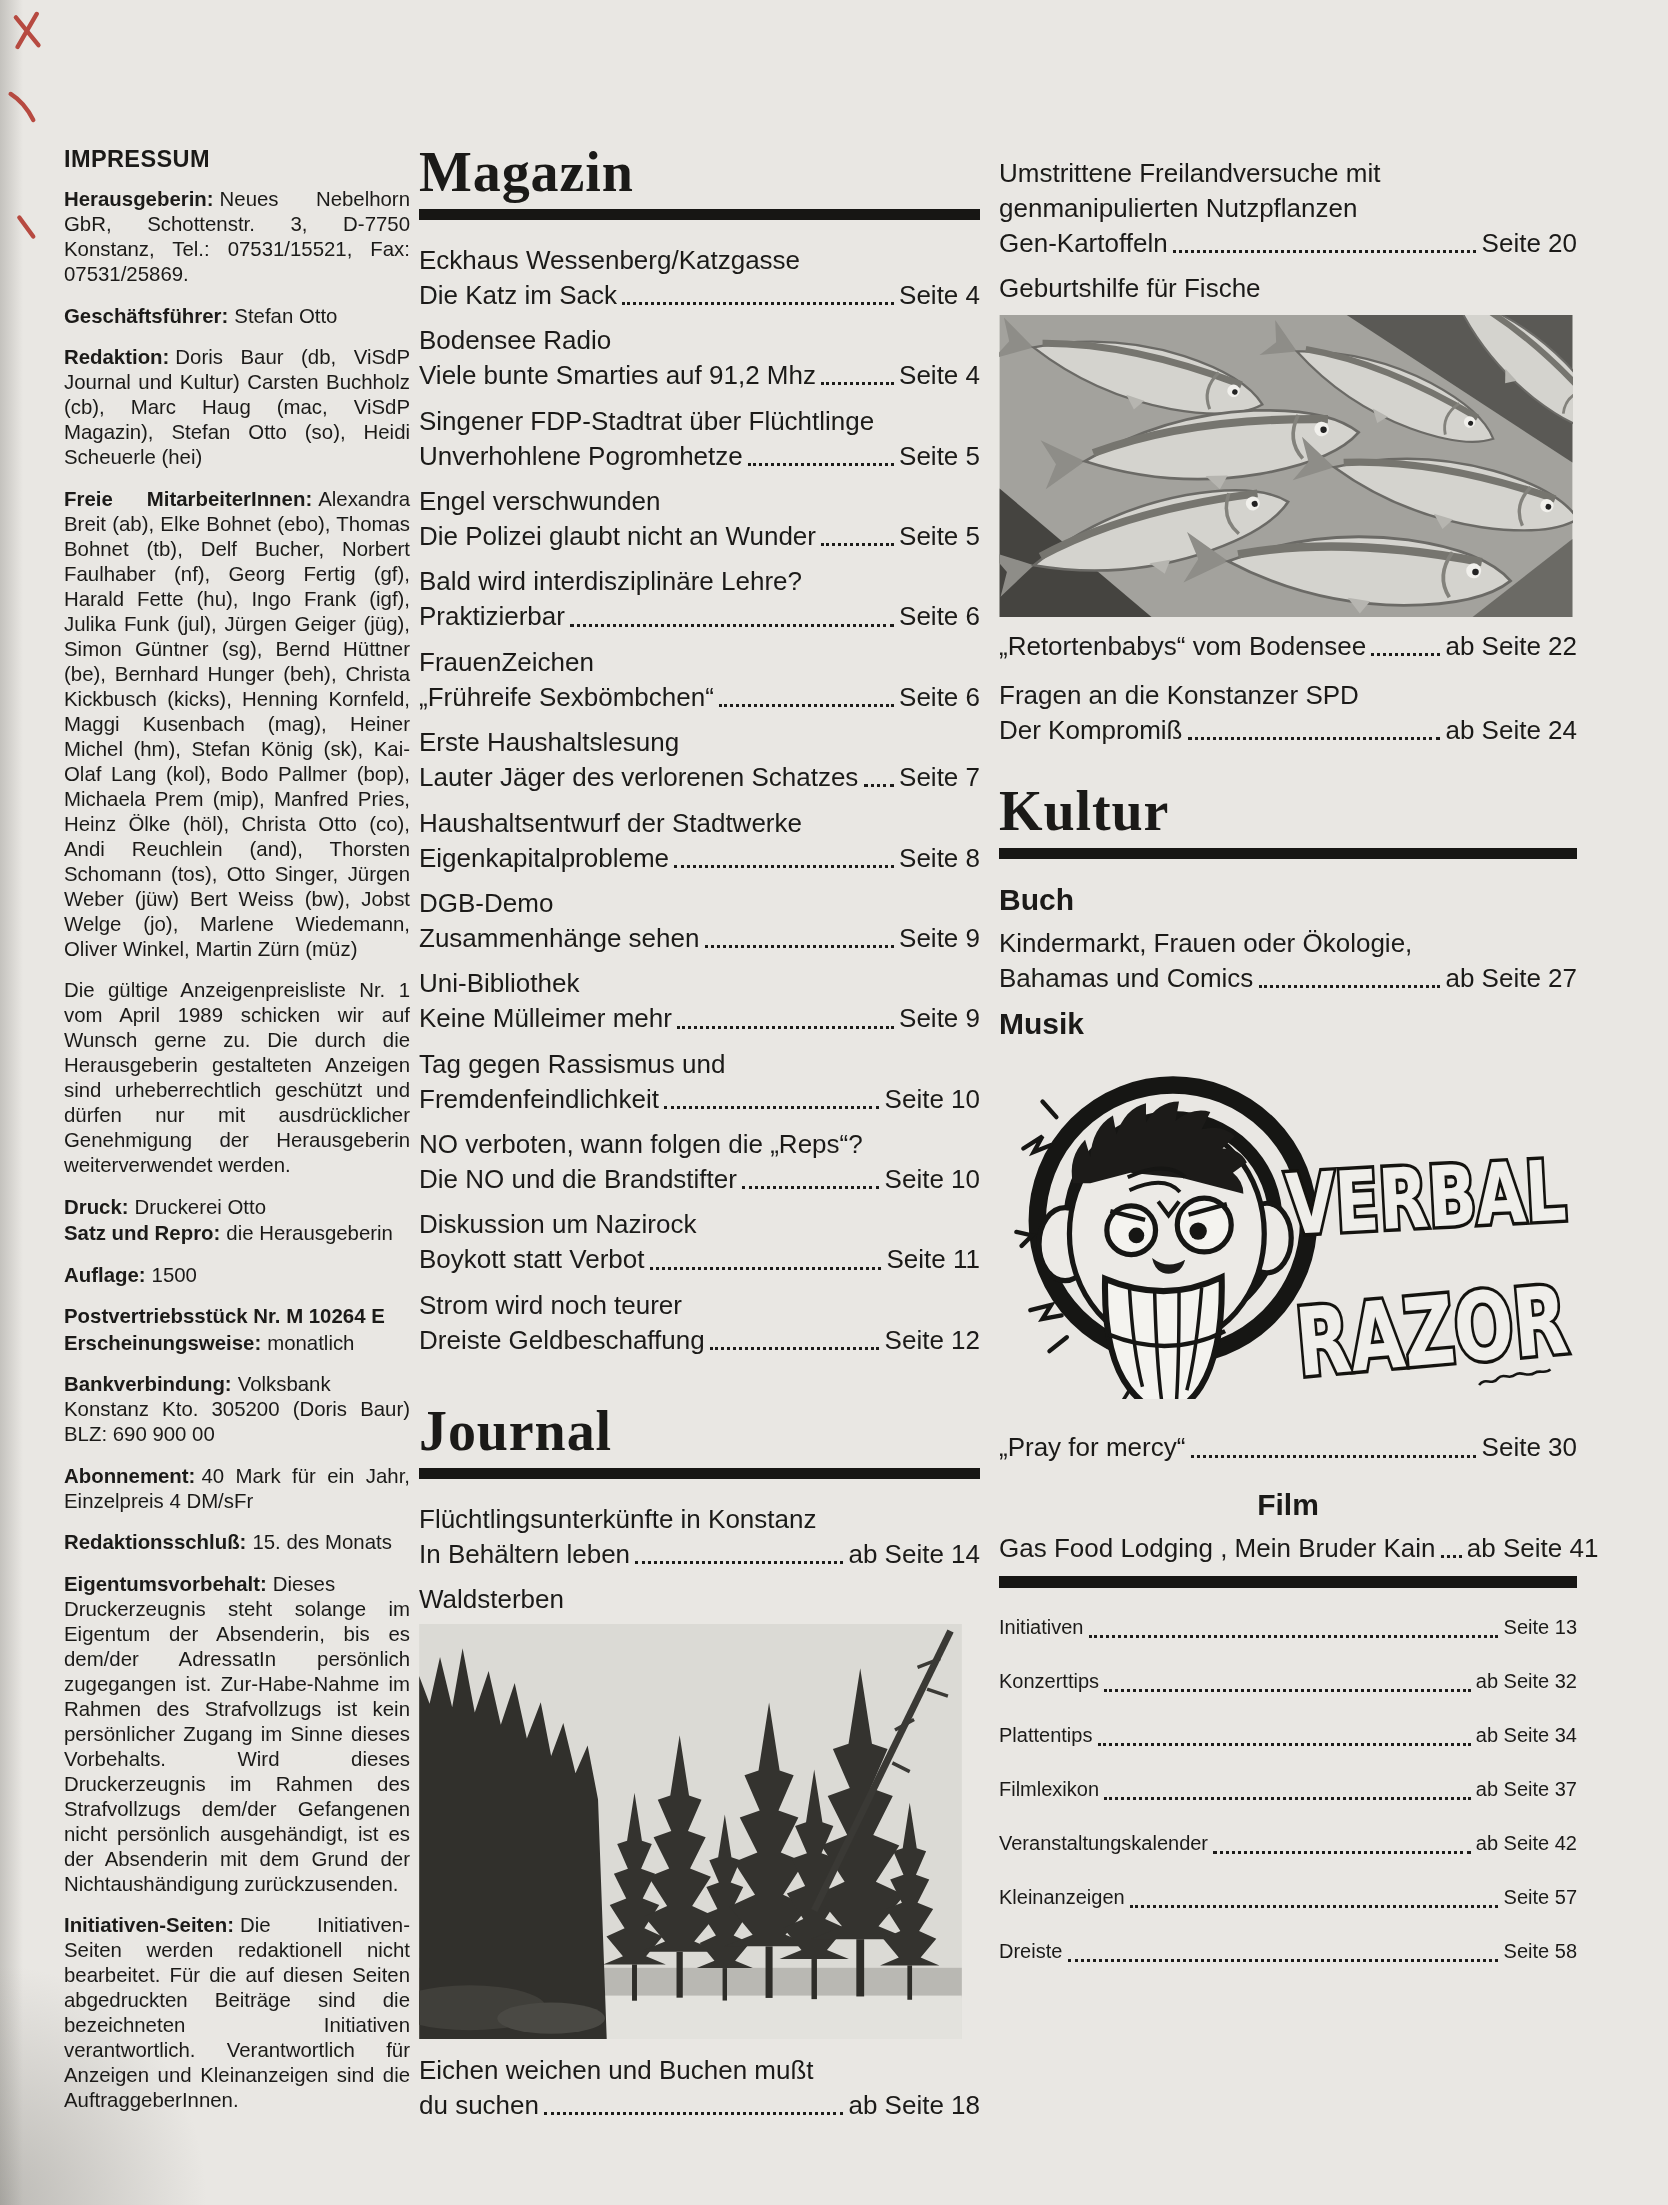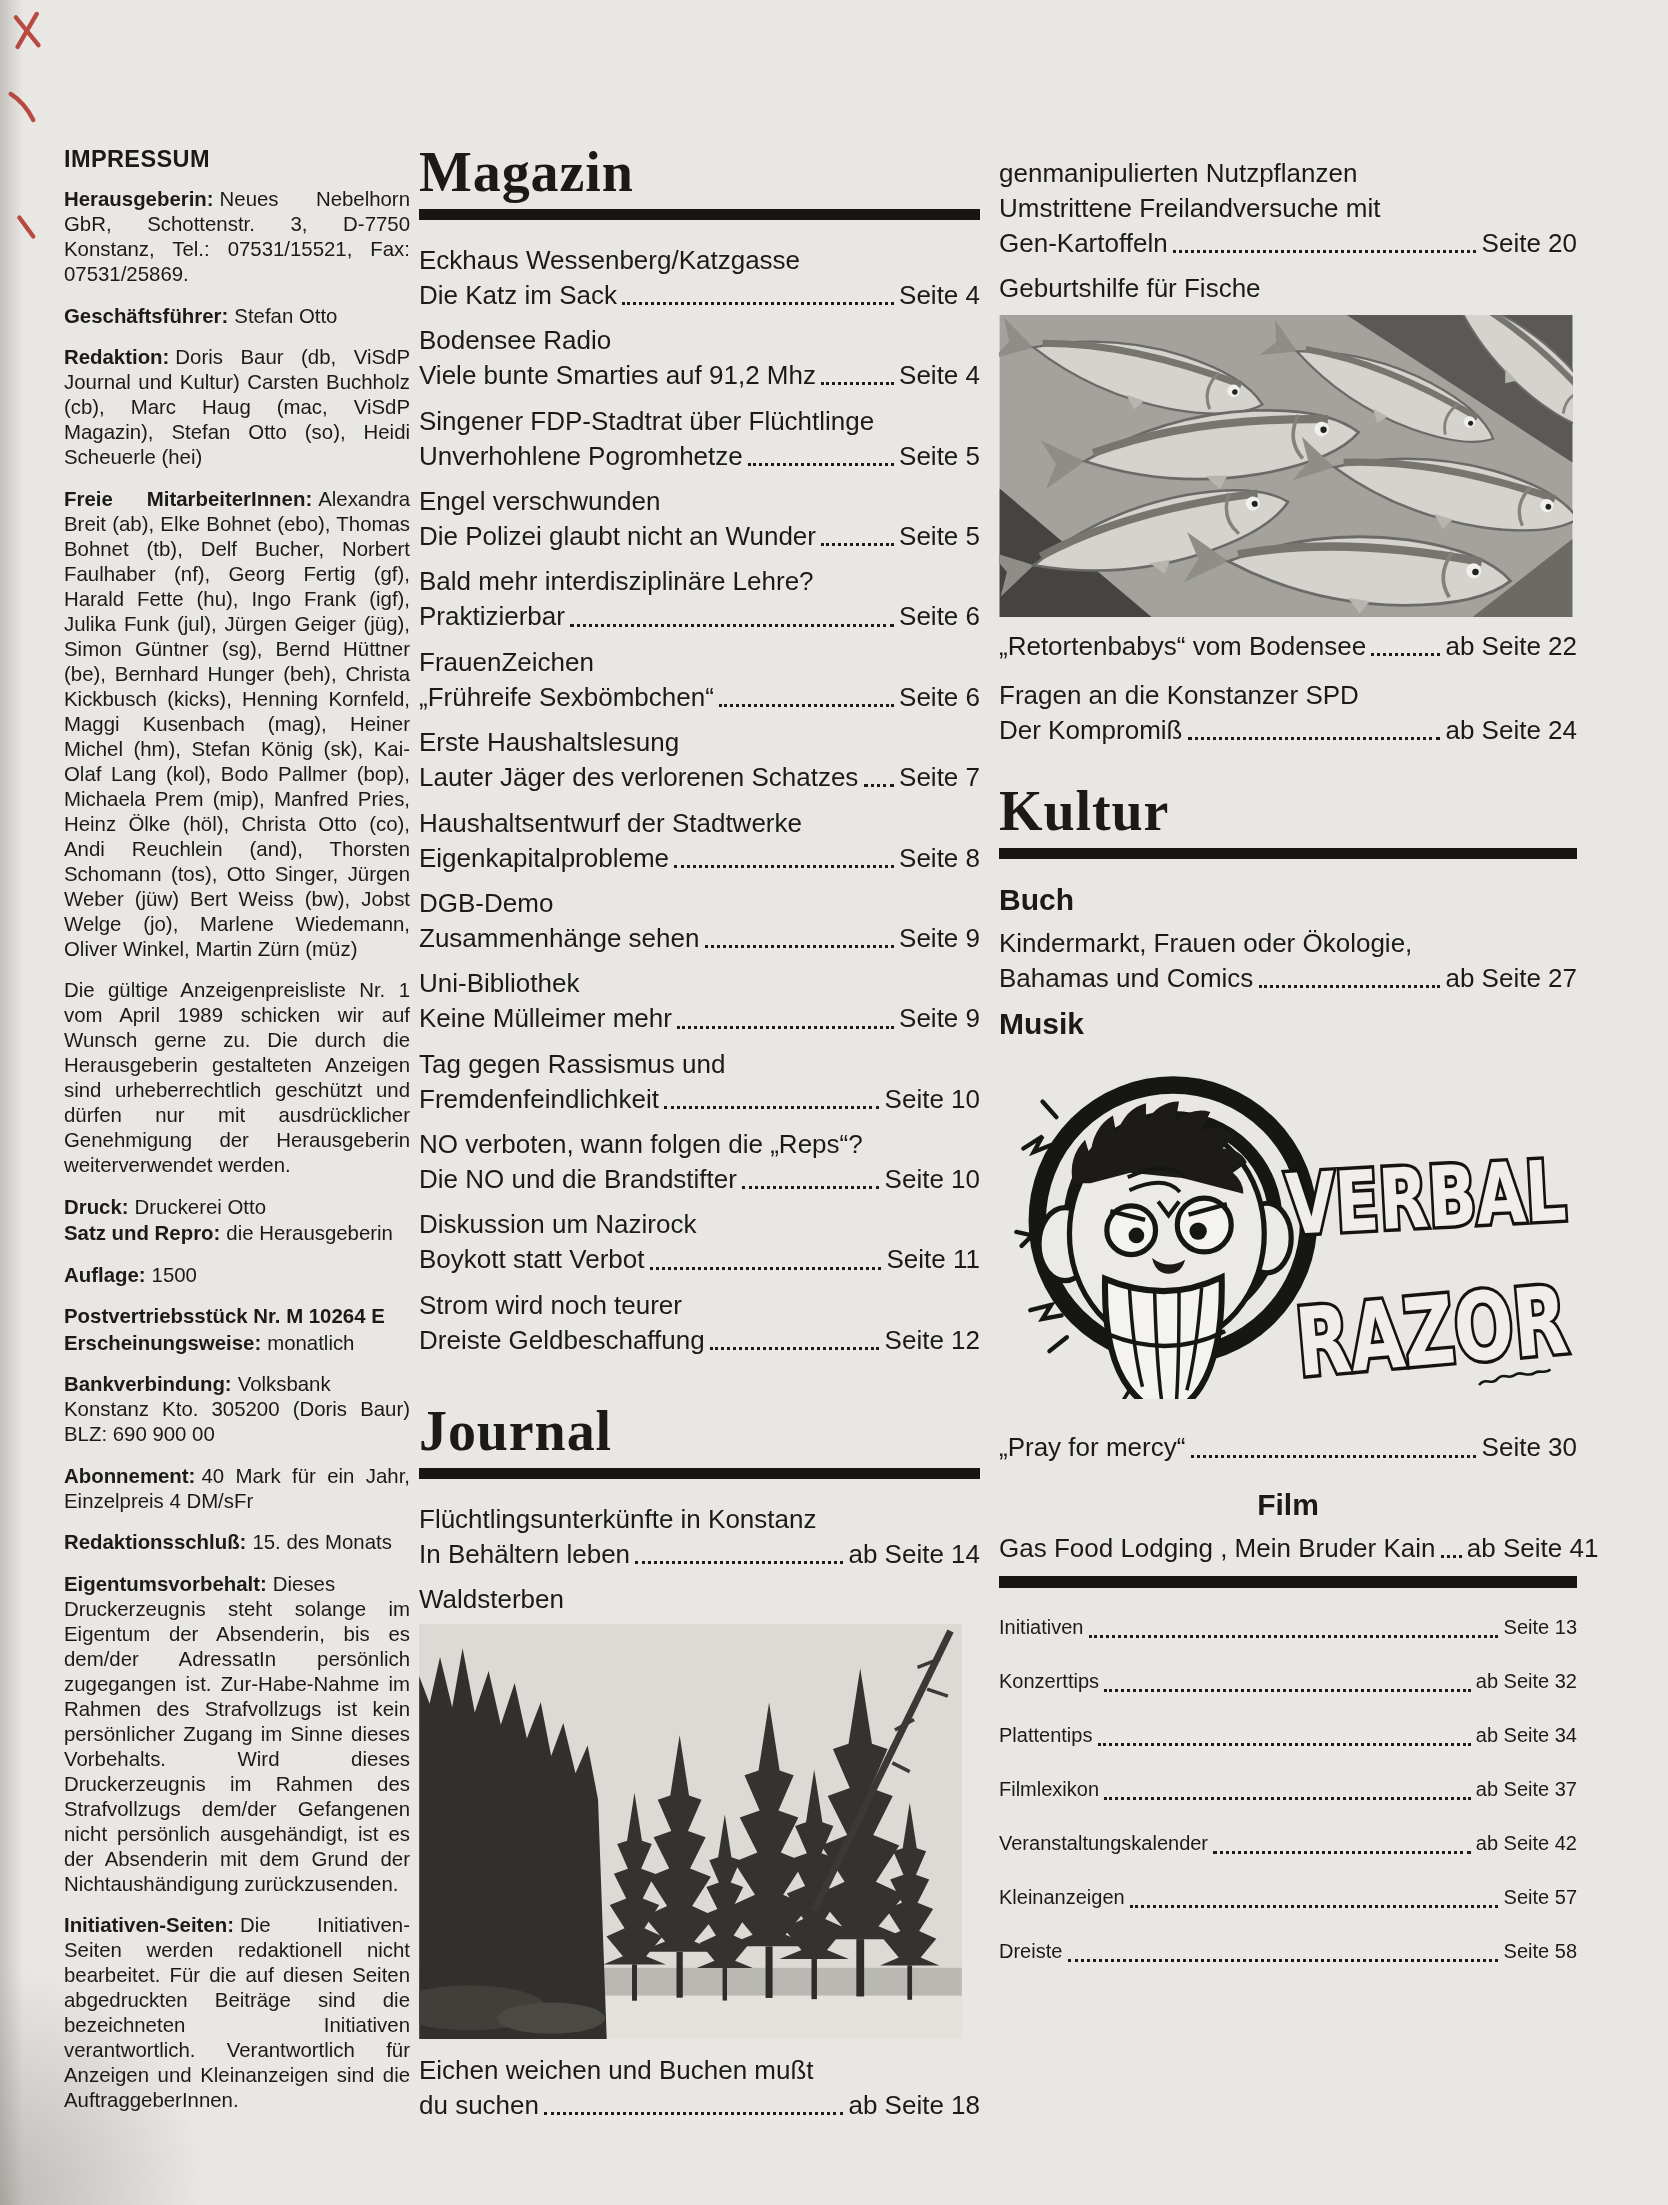--- a/index.html
+++ b/index.html
@@ -115,21 +115,21 @@
     </div>
     <div class="toc-entry">
       <span class="toc-title">Engel verschwunden</span>
       <span class="leader">
           <span class="txt">Die Polizei glaubt nicht an Wunder</span>
           <span class="dots"></span>
           <span class="pg">Seite 5</span>
         </span>
     </div>
     <div class="toc-entry">
-      <span class="toc-title">Bald mehr interdisziplinäre Lehre?</span>
+      <span class="toc-title">Bald wird interdisziplinäre Lehre?</span>
       <span class="leader">
           <span class="txt">Praktizierbar</span>
           <span class="dots"></span>
           <span class="pg">Seite 6</span>
         </span>
     </div>
     <div class="toc-entry">
       <span class="toc-title">FrauenZeichen</span>
       <span class="leader">
           <span class="txt">„Frühreife Sexbömbchen“</span>
@@ -246,22 +246,22 @@
           <span class="txt">du suchen</span>
           <span class="dots"></span>
           <span class="pg">ab Seite 18</span>
         </span>
     </div>
   </div>
 
   <div class="col-right">
 
     <div class="toc-entry mt14">
+      <span class="toc-title">Umstrittene Freilandversuche mit</span>
       <span class="toc-title">genmanipulierten Nutzpflanzen</span>
-      <span class="toc-title">Umstrittene Freilandversuche mit</span>
       <span class="leader">
           <span class="txt">Gen-Kartoffeln</span>
           <span class="dots"></span>
           <span class="pg">Seite 20</span>
         </span>
     </div>
 
     <div class="toc-entry">
       <span class="toc-title">Geburtshilfe für Fische</span>
 

